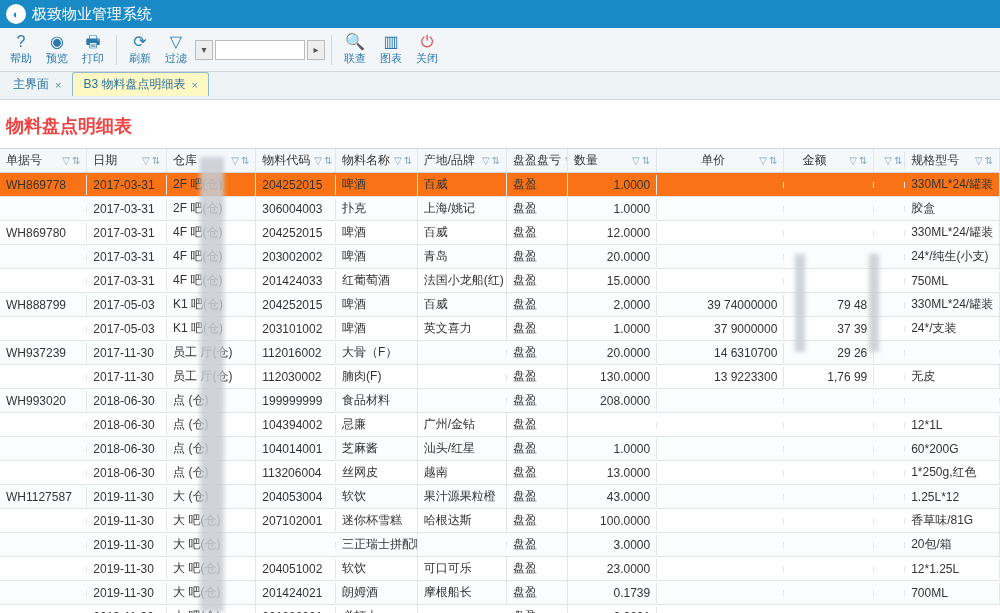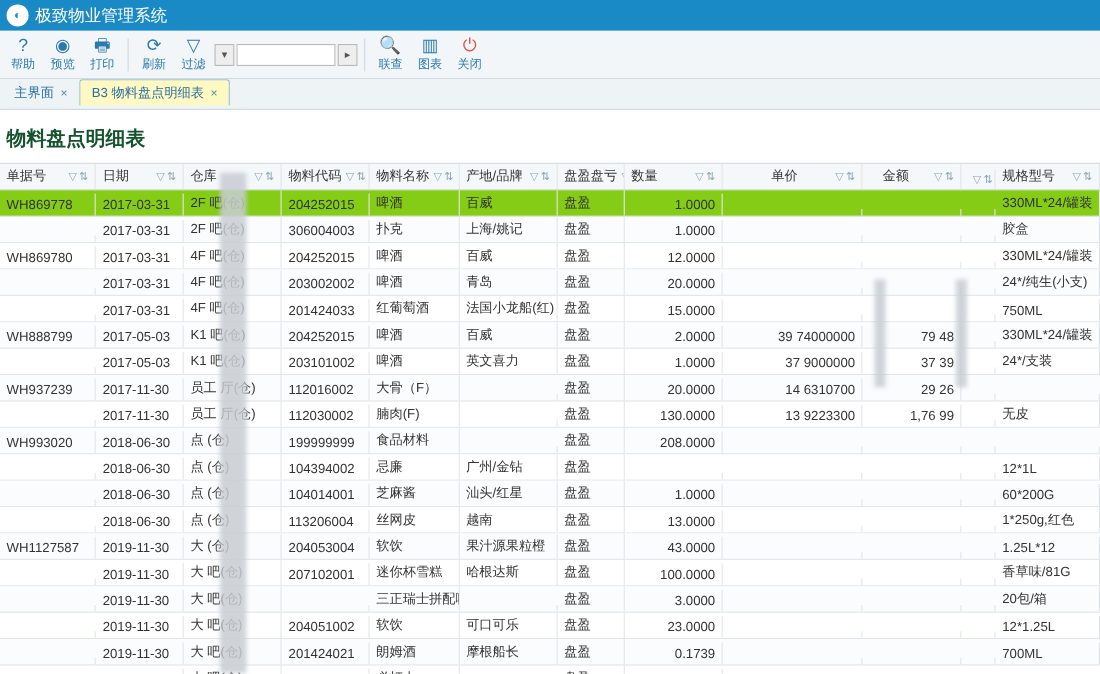--- a/index.html
+++ b/index.html
@@ -97,32 +97,32 @@
     border-top-right-radius: 3px;
   }
   .tab .close {
     font-size: 11px; color: #5a8db0;
   }
   
   .report-title {
     font-size: 18px;
     font-weight: bold;
     padding: 14px 6px 10px 6px;
-    color: #14532d;
+    color: #ef4444;
   }
   
   .grid {
     border-top: 1px solid #cfd8dd;
     width: 1000px;
   }
   .grid-header, .grid-row {
     display: flex;
     border-bottom: 1px solid #e1e6ea;
     min-height: 22px;
-    align-items: flex-end;
+    align-items: center;
   }
   .grid-header {
     background: #f5f8fa;
     font-weight: normal;
     color: #333;
     border-bottom: 1px solid #cfd8dd;
   }
   .cell {
     border-right: 1px solid #e1e6ea;
     padding: 3px 6px;
@@ -139,21 +139,21 @@
   }
   .hfilters {
     display:flex; gap:2px; color:#8aa6b8; font-size:10px;
   }
   .hfilters span { cursor:pointer; }
   .num { justify-content: flex-end; }
   
   .c0{width:92px;} .c1{width:84px;} .c2{width:94px;} .c3{width:84px;}
   .c4{width:86px;} .c5{width:94px;} .c6{width:64px;} .c7{width:94px;}
   .c8{width:94px;margin-left:38px;} .c9{width:82px;margin-left:12px;} .c10{width:32px;} .c11{width:100px;}
-  .grid-row.selected { background: #84cc16; }
+  .grid-row.selected { background: #f97316; }
   .grid-row.alt { background: #fafcfd; }
   
   .blurcol {
     position: absolute;
     top: 157px; 
     left: 200px;
     width: 24px;
     height: 455px;
     background: rgba(200,205,210,0.85);
     filter: blur(2px);

